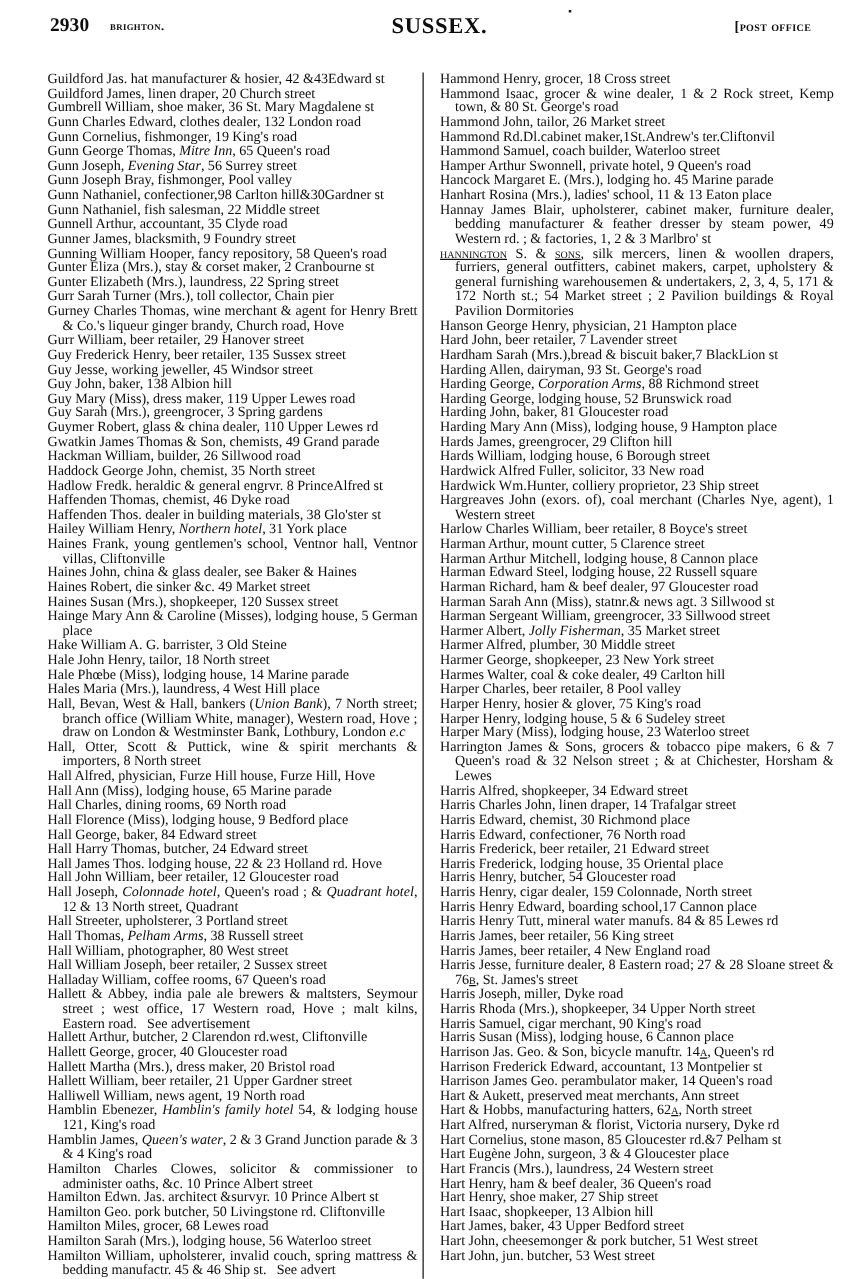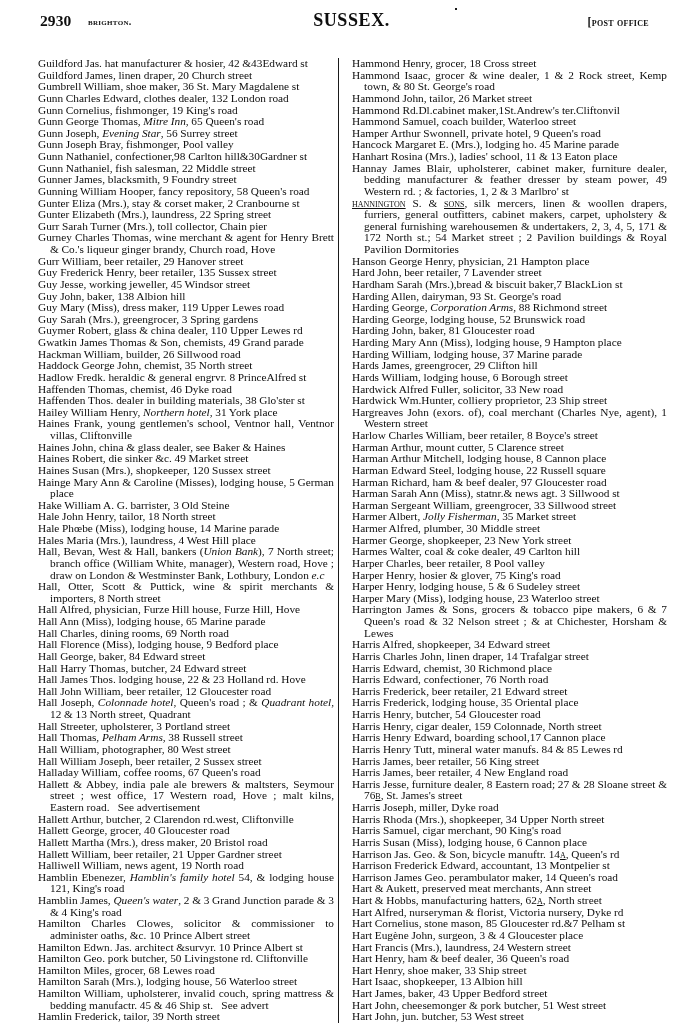--- a/index.html
+++ b/index.html
@@ -156,20 +156,21 @@
           <li class="entry just">Guildford Jas. hat manufacturer &amp; hosier, 42 &amp;43Edward st</li>
           <li class="entry just">Guildford James, linen draper, 20 Church street</li>
           <li class="entry just">Gumbrell William, shoe maker, 36 St. Mary Magdalene st</li>
           <li class="entry just">Gunn Charles Edward, clothes dealer, 132 London road</li>
           <li class="entry just">Gunn Cornelius, fishmonger, 19 King's road</li>
           <li class="entry just">Gunn George Thomas, <span class="it">Mitre Inn</span>, 65 Queen's road</li>
           <li class="entry just">Gunn Joseph, <span class="it">Evening Star</span>, 56 Surrey street</li>
           <li class="entry just">Gunn Joseph Bray, fishmonger, Pool valley</li>
           <li class="entry just">Gunn Nathaniel, confectioner,98 Carlton hill&amp;30Gardner st</li>
           <li class="entry just">Gunn Nathaniel, fish salesman, 22 Middle street</li>
+          <li class="entry just">Gunnell Arthur, accountant, 35 Clyde road</li>
           <li class="entry just">Gunner James, blacksmith, 9 Foundry street</li>
           <li class="entry just">Gunning William Hooper, fancy repository, 58 Queen's road</li>
           <li class="entry just">Gunter Eliza (Mrs.), stay &amp; corset maker, 2 Cranbourne st</li>
           <li class="entry just">Gunter Elizabeth (Mrs.), laundress, 22 Spring street</li>
           <li class="entry just">Gurr Sarah Turner (Mrs.), toll collector, Chain pier</li>
           <li class="entry just">Gurney Charles Thomas, wine merchant &amp; agent for Henry Brett &amp; Co.'s liqueur ginger brandy, Church road, Hove</li>
           <li class="entry just">Gurr William, beer retailer, 29 Hanover street</li>
           <li class="entry just">Guy Frederick Henry, beer retailer, 135 Sussex street</li>
           <li class="entry just">Guy Jesse, working jeweller, 45 Windsor street</li>
           <li class="entry just">Guy John, baker, 138 Albion hill</li>
@@ -238,21 +239,20 @@
           <li class="entry just">Hannay James Blair, upholsterer, cabinet maker, furniture dealer, bedding manufacturer &amp; feather dresser by steam power, 49 Western rd. ; &amp; factories, 1, 2 &amp; 3 Marlbro' st</li>
           <li class="entry just"><span class="sc">Hannington</span> S. &amp; <span class="sc">Sons</span>, silk mercers, linen &amp; woollen drapers, furriers, general outfitters, cabinet makers, carpet, upholstery &amp; general furnishing warehousemen &amp; undertakers, 2, 3, 4, 5, 171 &amp; 172 North st.; 54 Market street ; 2 Pavilion buildings &amp; Royal Pavilion Dormitories</li>
           <li class="entry just">Hanson George Henry, physician, 21 Hampton place</li>
           <li class="entry just">Hard John, beer retailer, 7 Lavender street</li>
           <li class="entry just">Hardham Sarah (Mrs.),bread &amp; biscuit baker,7 BlackLion st</li>
           <li class="entry just">Harding Allen, dairyman, 93 St. George's road</li>
           <li class="entry just">Harding George, <span class="it">Corporation Arms</span>, 88 Richmond street</li>
           <li class="entry just">Harding George, lodging house, 52 Brunswick road</li>
           <li class="entry just">Harding John, baker, 81 Gloucester road</li>
           <li class="entry just">Harding Mary Ann (Miss), lodging house, 9 Hampton place</li>
-          <li class="entry just">Harding William, lodging house, 37 Marine parade</li>
           <li class="entry just">Hards James, greengrocer, 29 Clifton hill</li>
           <li class="entry just">Hards William, lodging house, 6 Borough street</li>
           <li class="entry just">Hardwick Alfred Fuller, solicitor, 33 New road</li>
           <li class="entry just">Hardwick Wm.Hunter, colliery proprietor, 23 Ship street</li>
           <li class="entry just">Hargreaves John (exors. of), coal merchant (Charles Nye, agent), 1 Western street</li>
           <li class="entry just">Harlow Charles William, beer retailer, 8 Boyce's street</li>
           <li class="entry just">Harman Arthur, mount cutter, 5 Clarence street</li>
           <li class="entry just">Harman Arthur Mitchell, lodging house, 8 Cannon place</li>
           <li class="entry just">Harman Edward Steel, lodging house, 22 Russell square</li>
           <li class="entry just">Harman Richard, ham &amp; beef dealer, 97 Gloucester road</li>
@@ -287,21 +287,21 @@
           <li class="entry just">Harrison Jas. Geo. &amp; Son, bicycle manuftr. 14<span class="sc">a</span>, Queen's rd</li>
           <li class="entry just">Harrison Frederick Edward, accountant, 13 Montpelier st</li>
           <li class="entry just">Harrison James Geo. perambulator maker, 14 Queen's road</li>
           <li class="entry just">Hart &amp; Aukett, preserved meat merchants, Ann street</li>
           <li class="entry just">Hart &amp; Hobbs, manufacturing hatters, 62<span class="sc">a</span>, North street</li>
           <li class="entry just">Hart Alfred, nurseryman &amp; florist, Victoria nursery, Dyke rd</li>
           <li class="entry just">Hart Cornelius, stone mason, 85 Gloucester rd.&amp;7 Pelham st</li>
           <li class="entry just">Hart Eugène John, surgeon, 3 &amp; 4 Gloucester place</li>
           <li class="entry just">Hart Francis (Mrs.), laundress, 24 Western street</li>
           <li class="entry just">Hart Henry, ham &amp; beef dealer, 36 Queen's road</li>
-          <li class="entry just">Hart Henry, shoe maker, 33 Ship street</li>
+          <li class="entry just">Hart Henry, shoe maker, 27 Ship street</li>
           <li class="entry just">Hart Isaac, shopkeeper, 13 Albion hill</li>
           <li class="entry just">Hart James, baker, 43 Upper Bedford street</li>
           <li class="entry just">Hart John, cheesemonger &amp; pork butcher, 51 West street</li>
           <li class="entry just">Hart John, jun. butcher, 53 West street</li>
         </ul>
     </div>
   </div>
 
 </div>
 

